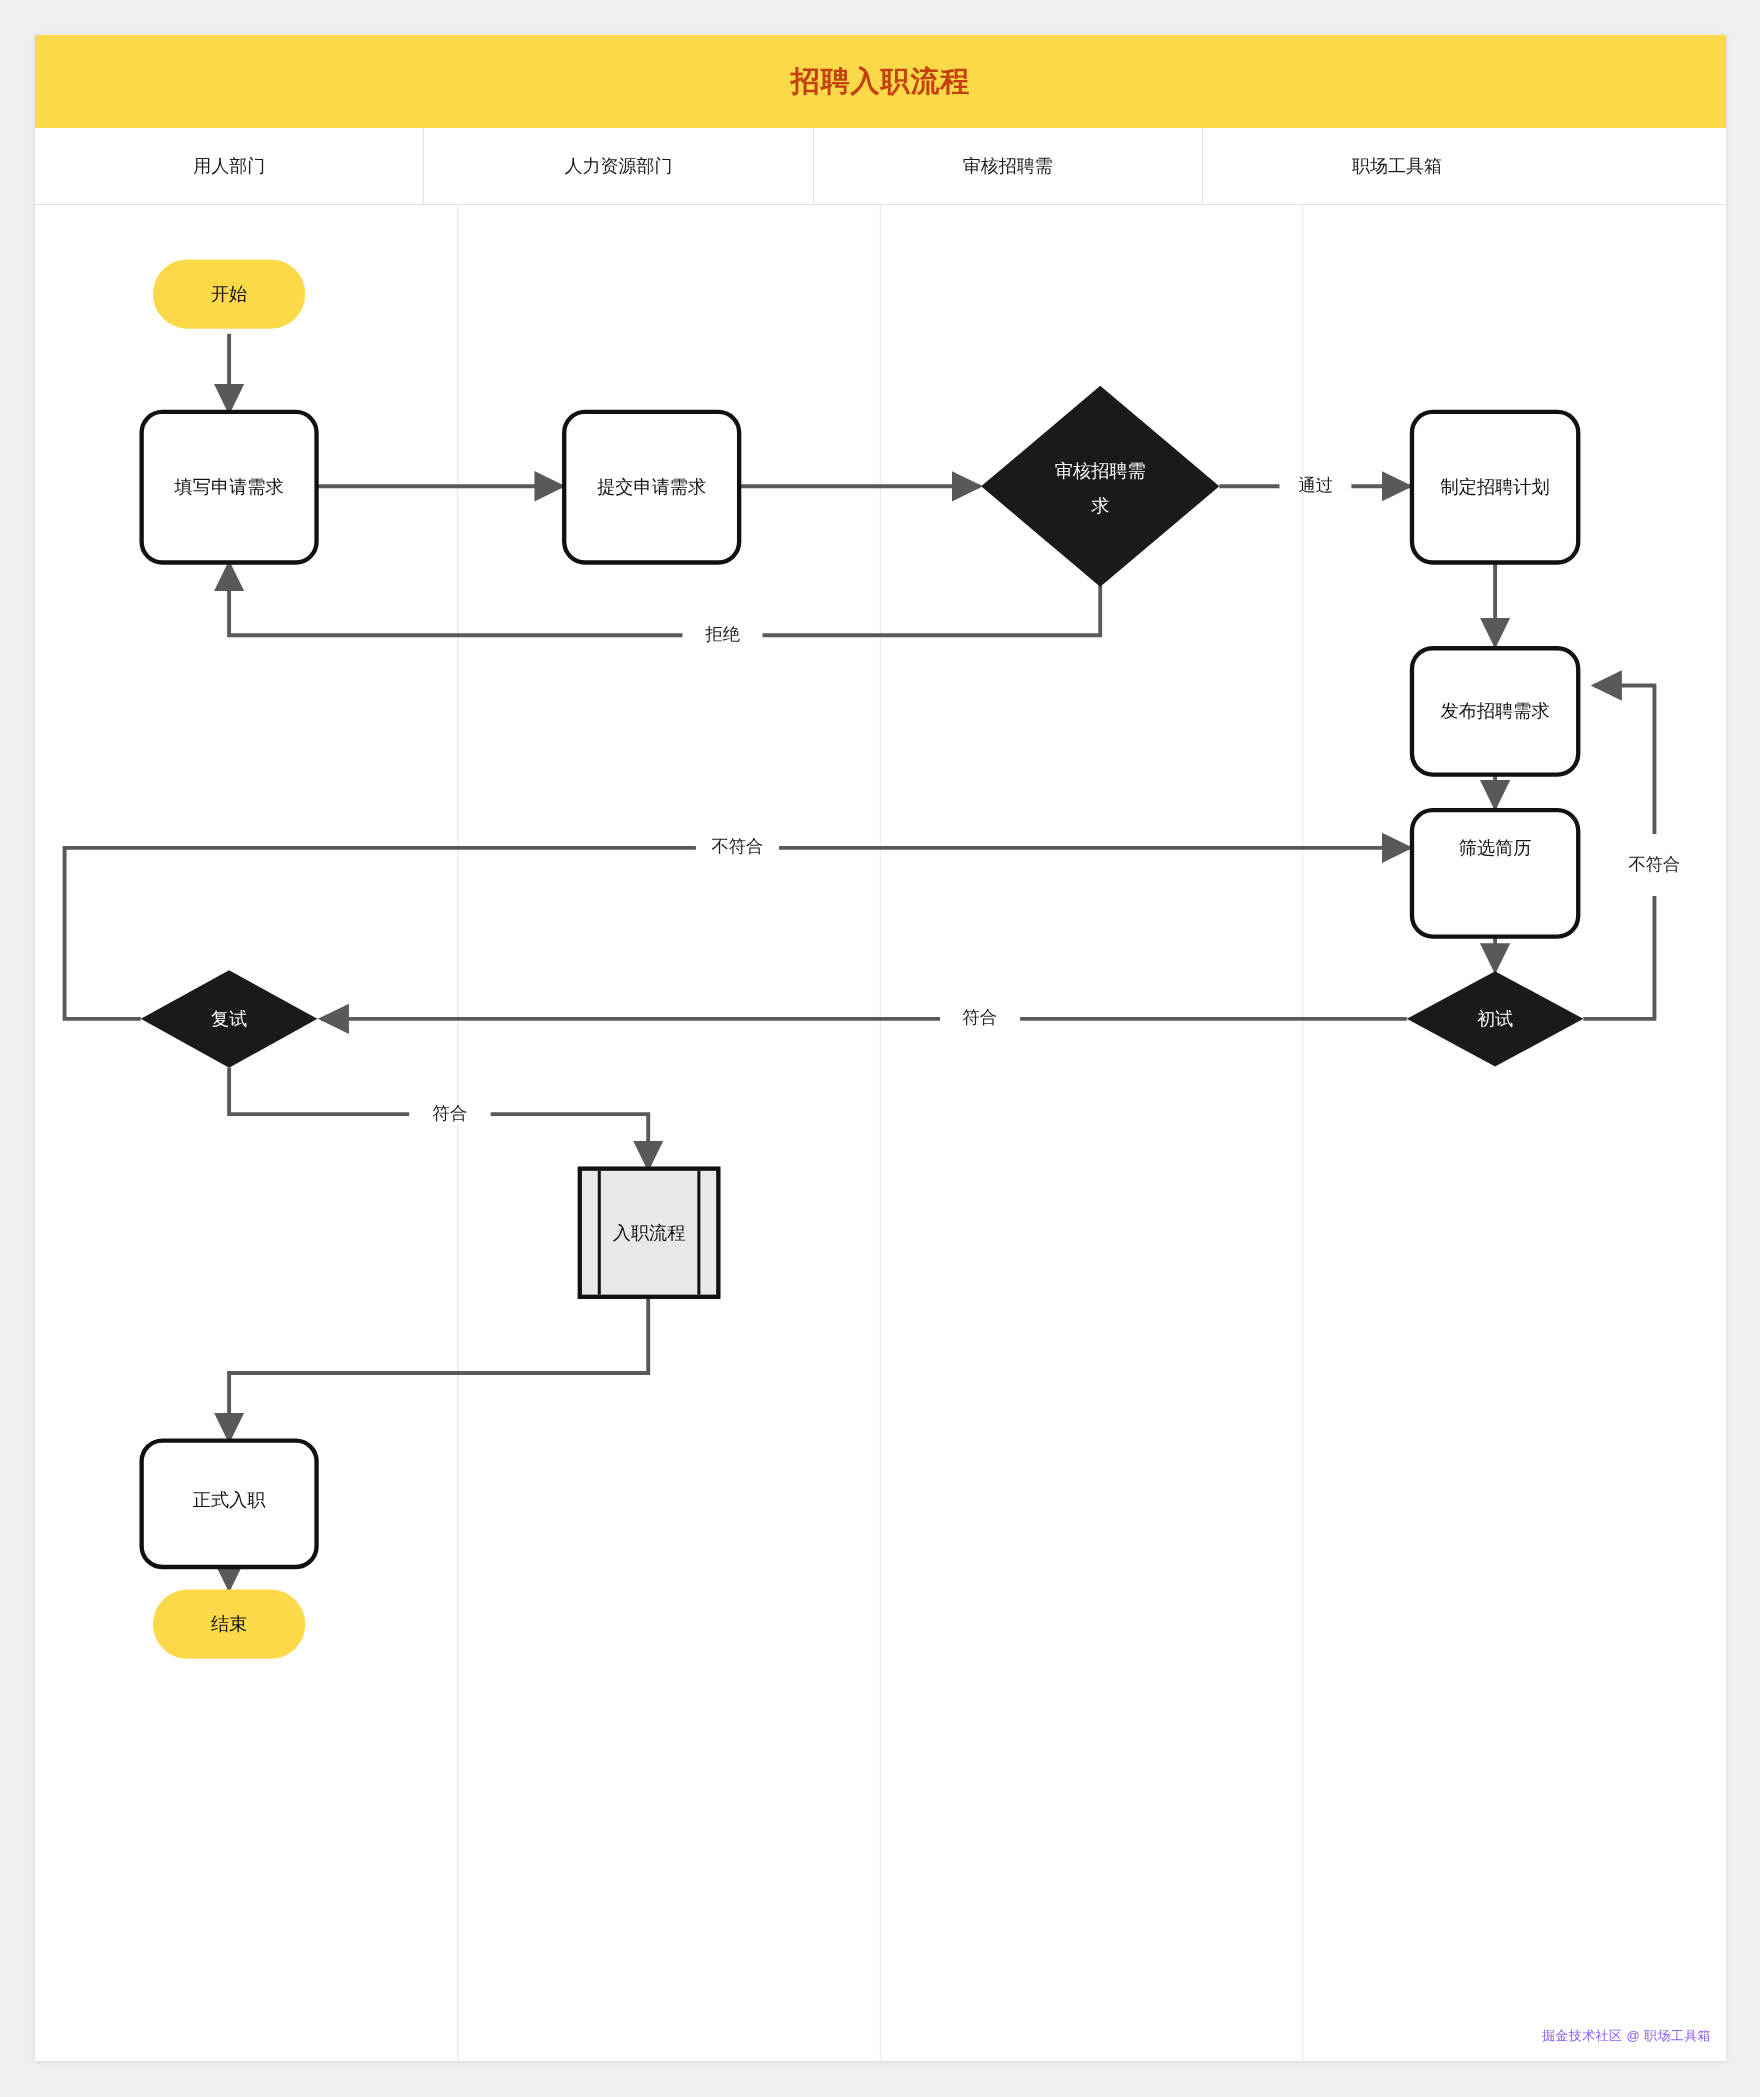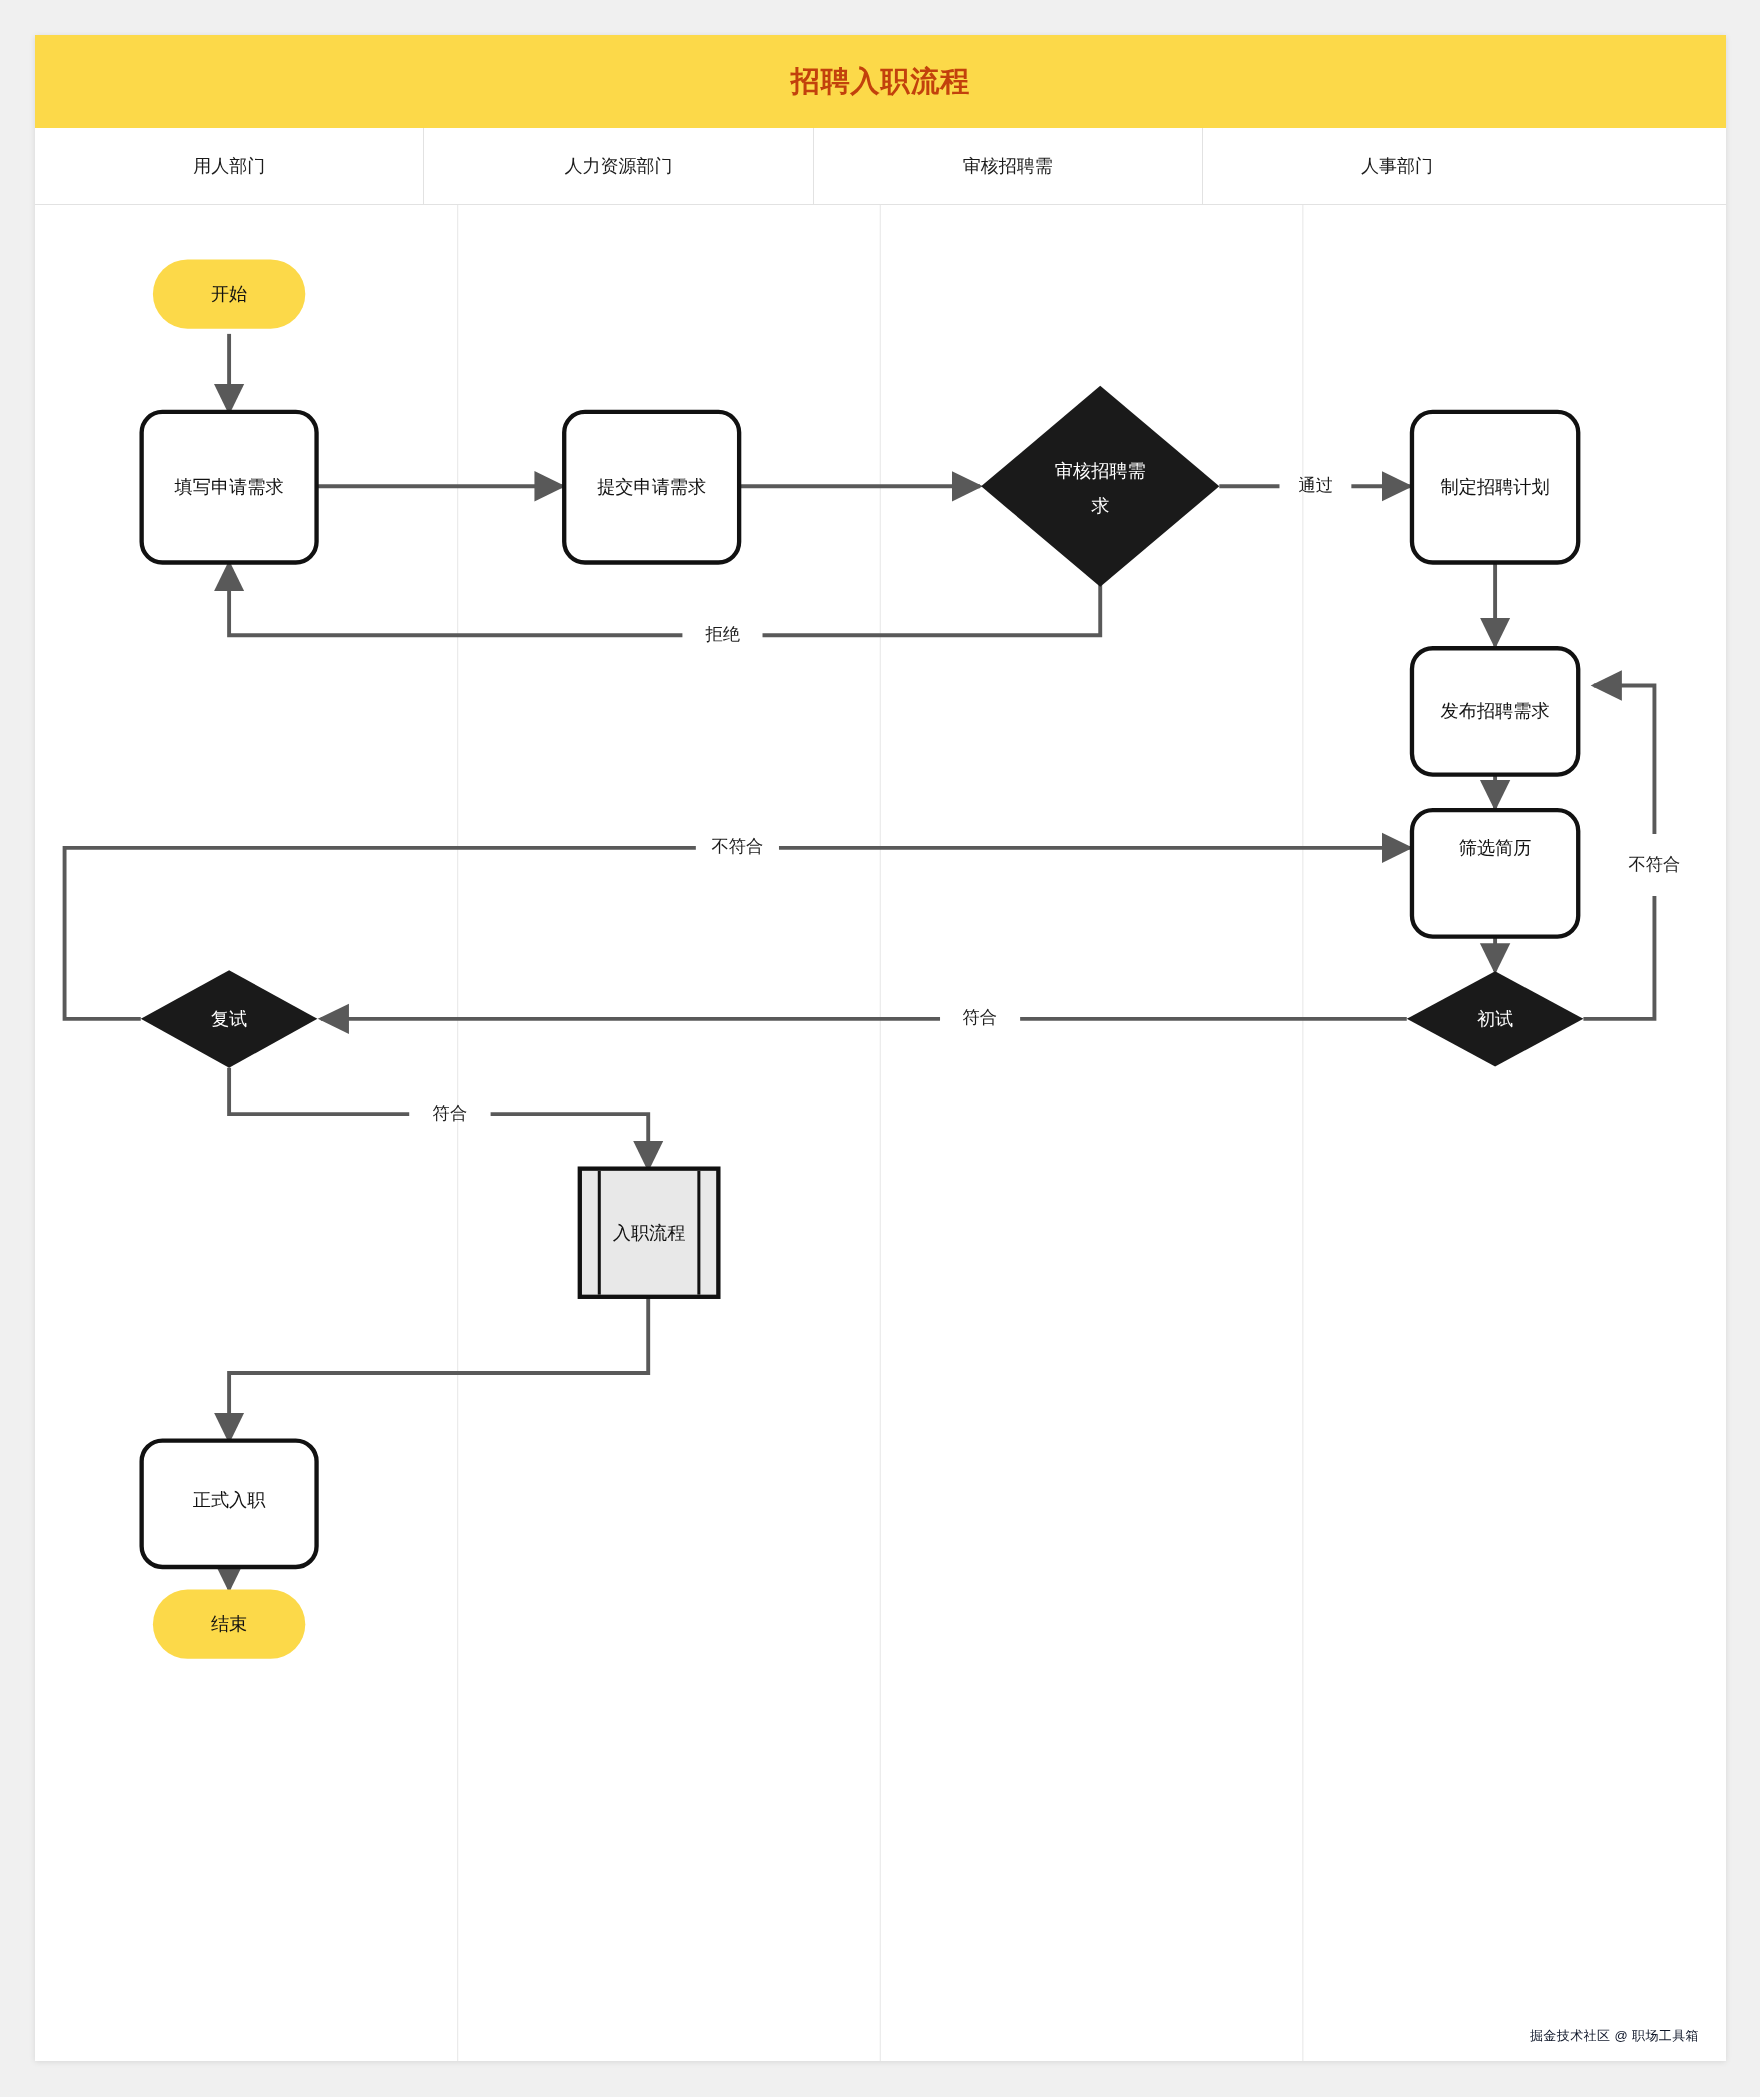--- a/index.html
+++ b/index.html
@@ -70,24 +70,24 @@
   }
   #canvas {
     position: absolute;
     left: 0;
     top: 169px;
     width: 1691px;
     height: 1849px;
   }
   #watermark {
     position: absolute;
-    right: 27px;
+    right: 15px;
     bottom: 16.5px;
     font-size: 13px;
-    color: #0f172a;
+    color: #8b5cf6;
     letter-spacing: 0.4px;
     white-space: nowrap;
   }
   svg { display: block; }
   .node-label {
     font-family: "Liberation Sans", "DejaVu Sans", sans-serif;
     font-size: 42px;
     fill: #111111;
     text-anchor: middle;
     dominant-baseline: middle;
@@ -121,21 +121,21 @@
       <div class="lane-head-cell">
         <span>用人部门</span>
       </div>
       <div class="lane-head-cell">
         <span>人力资源部门</span>
       </div>
       <div class="lane-head-cell">
         <span>审核招聘需</span>
       </div>
       <div class="lane-head-cell">
-        <span>人事部门</span>
+        <span>职场工具箱</span>
       </div>
     </div>
     <div id="header-rule"></div>
 
     <div id="canvas">
       <svg width="1691" height="1857" viewBox="0 0 3905 4289" xmlns="http://www.w3.org/2000/svg">
 
         <defs>
           <marker id="arrow" markerWidth="9" markerHeight="9" refX="7.2" refY="4.5" orient="auto" markerUnits="strokeWidth">
             <path d="M0,0.6 L8,4.5 L0,8.4 z" fill="#595959"></path>

